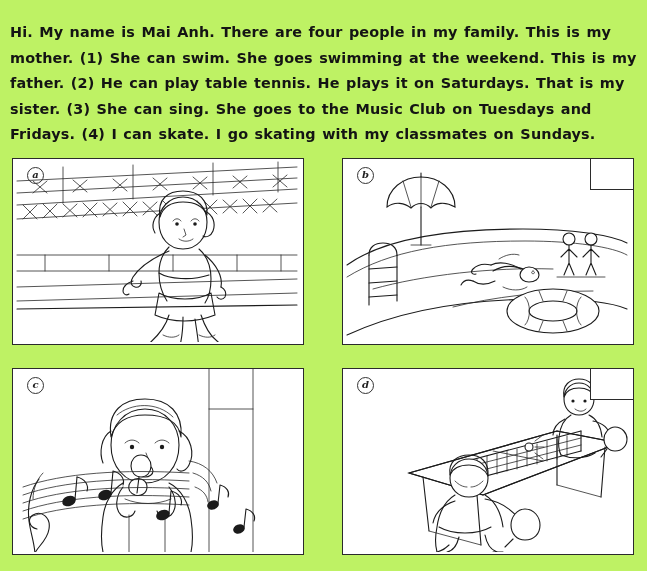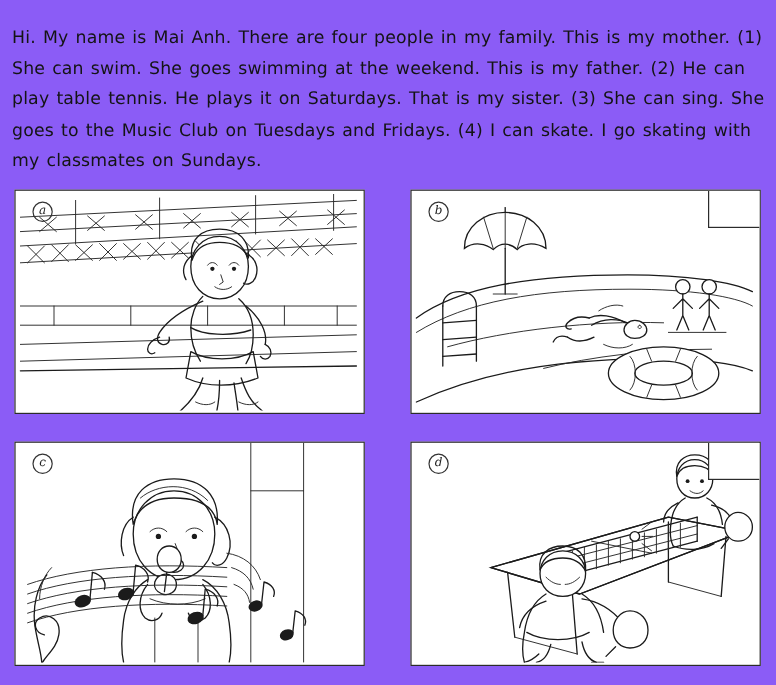--- a/index.html
+++ b/index.html
@@ -13,21 +13,22 @@
     position: relative;
     font-family: "DejaVu Sans", sans-serif;
     color: #1a1a1a;
     overflow: hidden;
   }
   #page {
     position: absolute;
     left: 0; top: 0;
     width: 647px;
     height: 571px;
-    background: #8b5cf6;
+    background: #bef264;
+    font-weight: bold;
   }
   
   .passage {
     position: absolute;
     left: 10px;
     top: 6px;
     width: 630px;
     font-size: 14.4px;
     line-height: 25.5px;
     letter-spacing: 0.15px;

